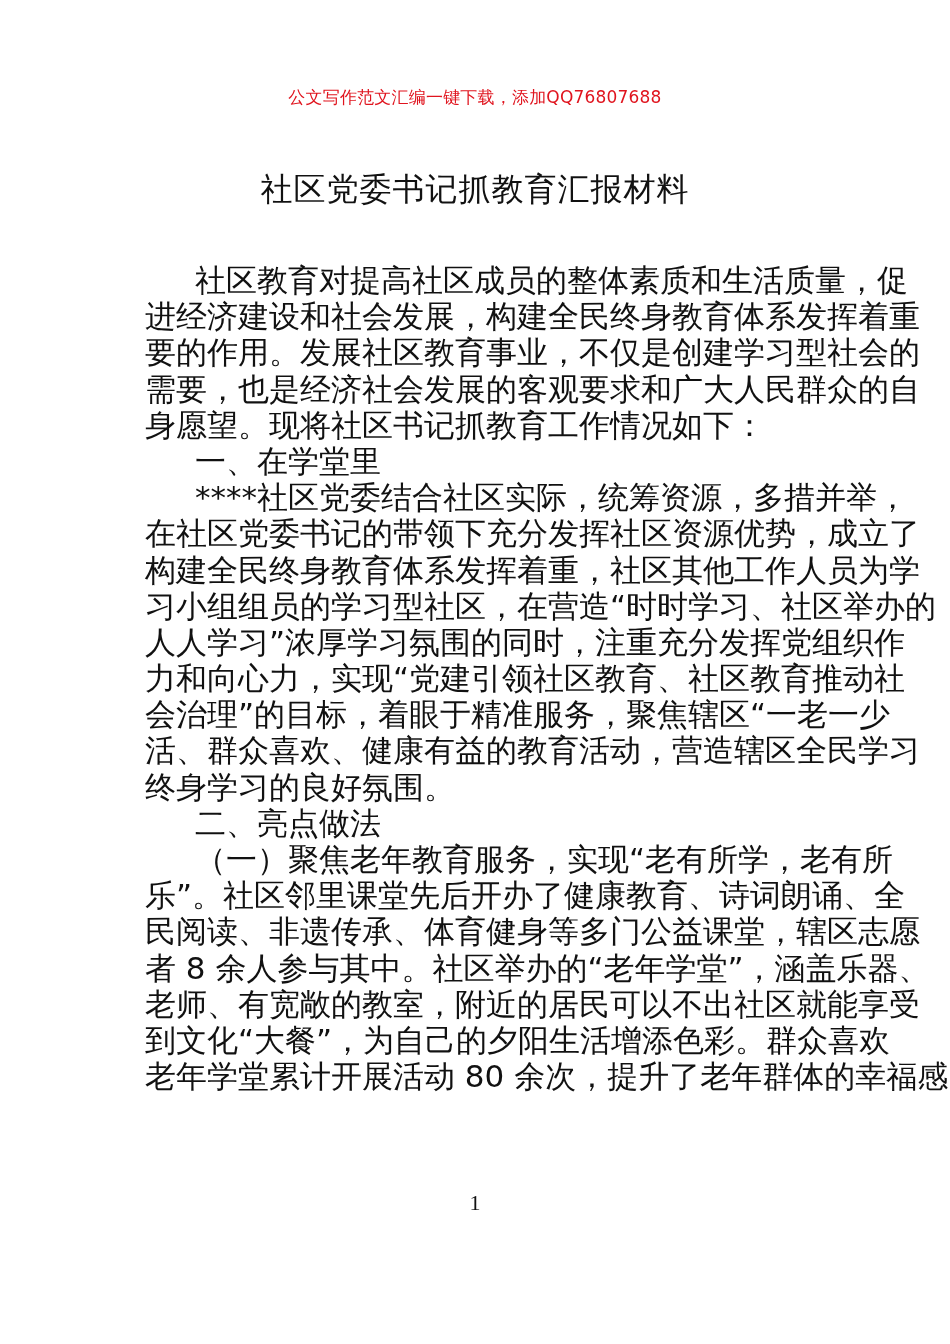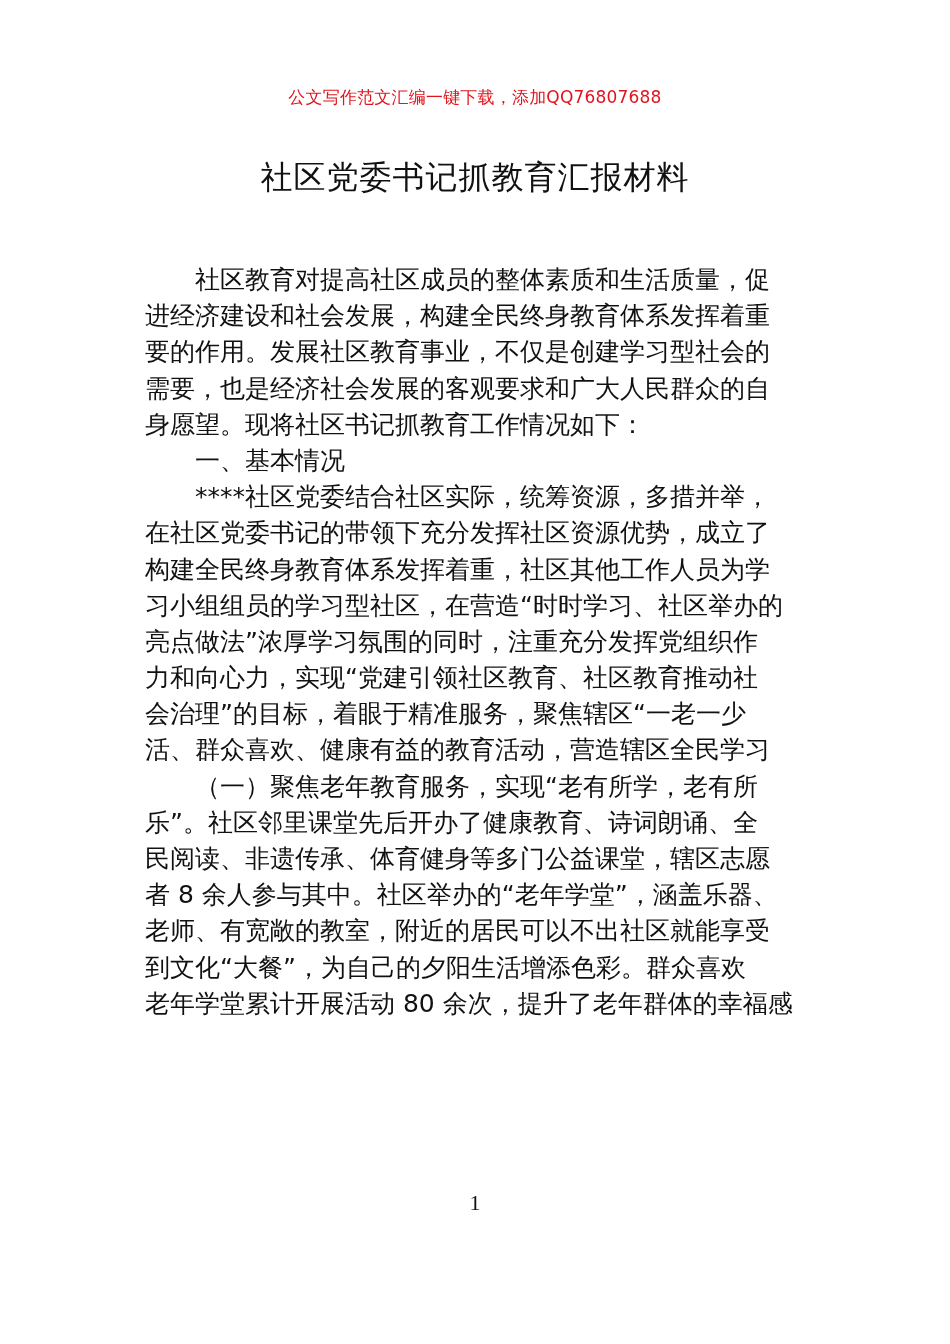--- a/index.html
+++ b/index.html
@@ -1,48 +1,50 @@
 <!DOCTYPE html>
 <html><head>
 <meta charset="utf-8">
 <style>
   html, body { margin: 0; padding: 0; background: #ffffff; }
   body { width: 950px; height: 1344px; position: relative; overflow: hidden;
          font-family: "DejaVu Sans", sans-serif; color: #111111; }
   .banner { position: absolute; top: 86px; left: 0; width: 950px; text-align: center;
             font-size: 17px; color: #e0141e; letter-spacing: 0.2px; }
-  .title { position: absolute; top: 156px; left: 0; width: 950px; text-align: center;
+  .title { position: absolute; top: 168px; left: 0; width: 950px; text-align: center;
            font-size: 32px; color: #111; letter-spacing: 1px; }
   .body-text { position: absolute; top: 262px; left: 145px; width: 670px; }
-  .line { height: 36.2px; line-height: 36.2px; font-size: 25px; white-space: nowrap; overflow: visible; }
+  .line { height: 36.2px; line-height: 36.2px; font-size: 31px; white-space: nowrap; overflow: visible; }
   .line.indent { padding-left: 50px; }
   .page-num { position: absolute; top: 1190px; left: 0; width: 950px; text-align: center;
               font-family: "Liberation Serif", serif; font-size: 22px; color: #111; }
 </style>
 </head>
 <body>
 
 <div class="banner">公文写作范文汇编一键下载，添加QQ76807688</div>
 <div class="title">社区党委书记抓教育汇报材料</div>
 
 <div class="body-text">
   <div class="line indent">社区教育对提高社区成员的整体素质和生活质量，促</div>
   <div class="line">进经济建设和社会发展，构建全民终身教育体系发挥着重</div>
   <div class="line">要的作用。发展社区教育事业，不仅是创建学习型社会的</div>
   <div class="line">需要，也是经济社会发展的客观要求和广大人民群众的自</div>
   <div class="line">身愿望。现将社区书记抓教育工作情况如下：</div>
-  <div class="line indent">一、基本情况</div>
+  <div class="line indent">一、在学堂里</div>
   <div class="line indent">****社区党委结合社区实际，统筹资源，多措并举，</div>
   <div class="line">在社区党委书记的带领下充分发挥社区资源优势，成立了</div>
   <div class="line">构建全民终身教育体系发挥着重，社区其他工作人员为学</div>
   <div class="line">习小组组员的学习型社区，在营造“时时学习、社区举办的</div>
-  <div class="line">亮点做法”浓厚学习氛围的同时，注重充分发挥党组织作</div>
+  <div class="line">人人学习”浓厚学习氛围的同时，注重充分发挥党组织作</div>
   <div class="line">力和向心力，实现“党建引领社区教育、社区教育推动社</div>
   <div class="line">会治理”的目标，着眼于精准服务，聚焦辖区“一老一少</div>
   <div class="line">活、群众喜欢、健康有益的教育活动，营造辖区全民学习</div>
+  <div class="line">终身学习的良好氛围。</div>
+  <div class="line indent">二、亮点做法</div>
   <div class="line indent">（一）聚焦老年教育服务，实现“老有所学，老有所</div>
   <div class="line">乐”。社区邻里课堂先后开办了健康教育、诗词朗诵、全</div>
   <div class="line">民阅读、非遗传承、体育健身等多门公益课堂，辖区志愿</div>
   <div class="line">者 8 余人参与其中。社区举办的“老年学堂”，涵盖乐器、</div>
   <div class="line">老师、有宽敞的教室，附近的居民可以不出社区就能享受</div>
   <div class="line">到文化“大餐”，为自己的夕阳生活增添色彩。群众喜欢</div>
   <div class="line">老年学堂累计开展活动 80 余次，提升了老年群体的幸福感</div>
 </div>
 
 <div class="page-num">1</div>

